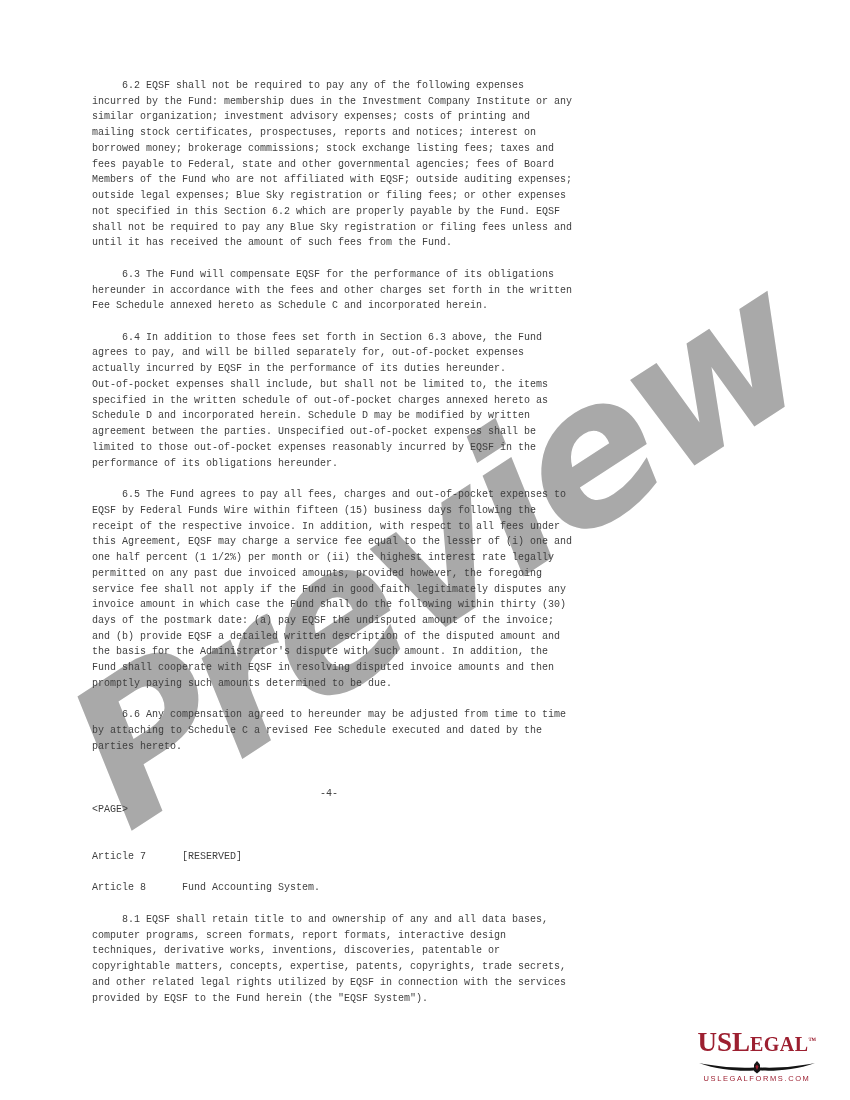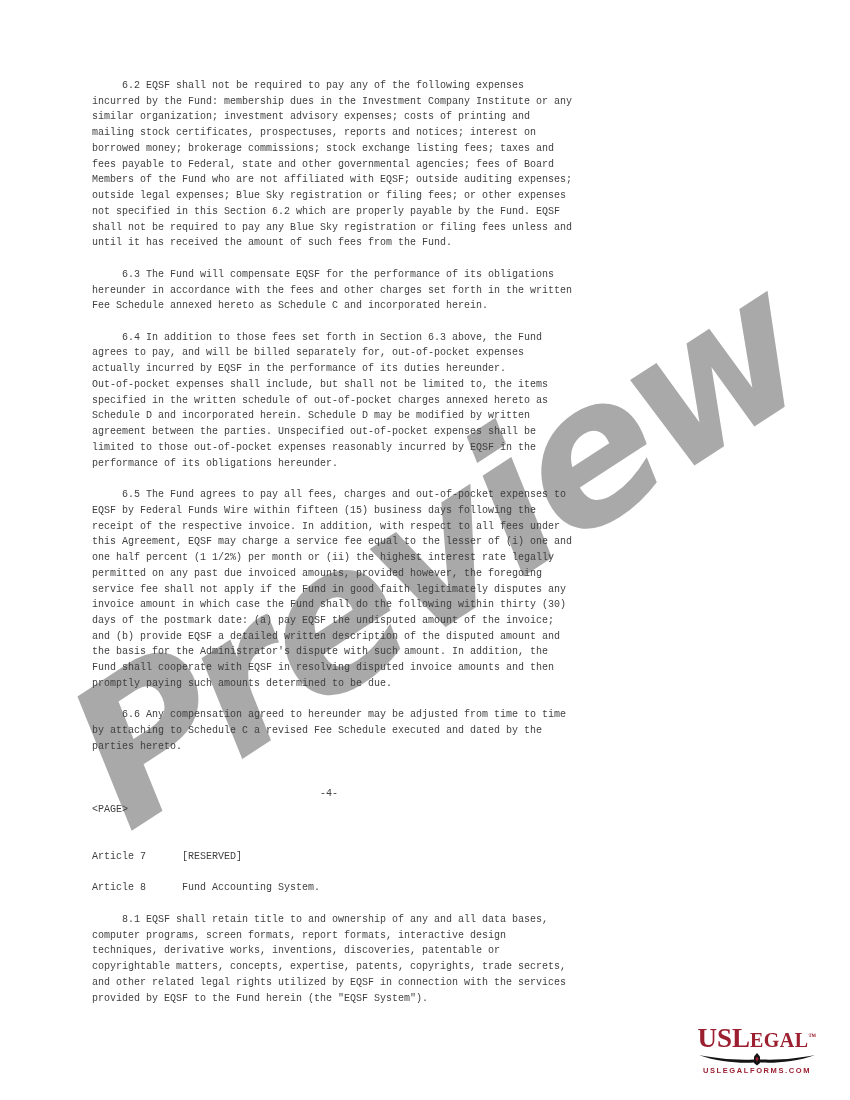--- a/index.html
+++ b/index.html
@@ -40,31 +40,31 @@
     position:absolute;
     left:693px;top:1026px;
     width:128px;
     text-align:center;
     z-index:2;
   }
   .logo-name{
     font-family:"Liberation Serif","DejaVu Serif",serif;
     font-weight:700;
     color:#9c1f30;
-    line-height:24px;
+    line-height:32px;
     white-space:nowrap;
   }
   .logo-name .big{font-size:27px;}
   .logo-name .small{font-size:20px;letter-spacing:0.5px;}
   .logo-name .tm{font-size:8px;vertical-align:top;position:relative;top:-1px;}
   .logo-eagle{display:block;margin:0 auto;margin-top:-2px;}
   .logo-site{
     margin-top:0px;
     font-family:"Liberation Sans",sans-serif;
-    font-weight:bold;
+    font-weight:normal;
     font-size:7.5px;
     letter-spacing:1.6px;
     color:#9c1f30;
     white-space:nowrap;
   }
 </style>
 </head>
 <body>
 
 <div class="page" style="background: rgb(255, 255, 255);">

